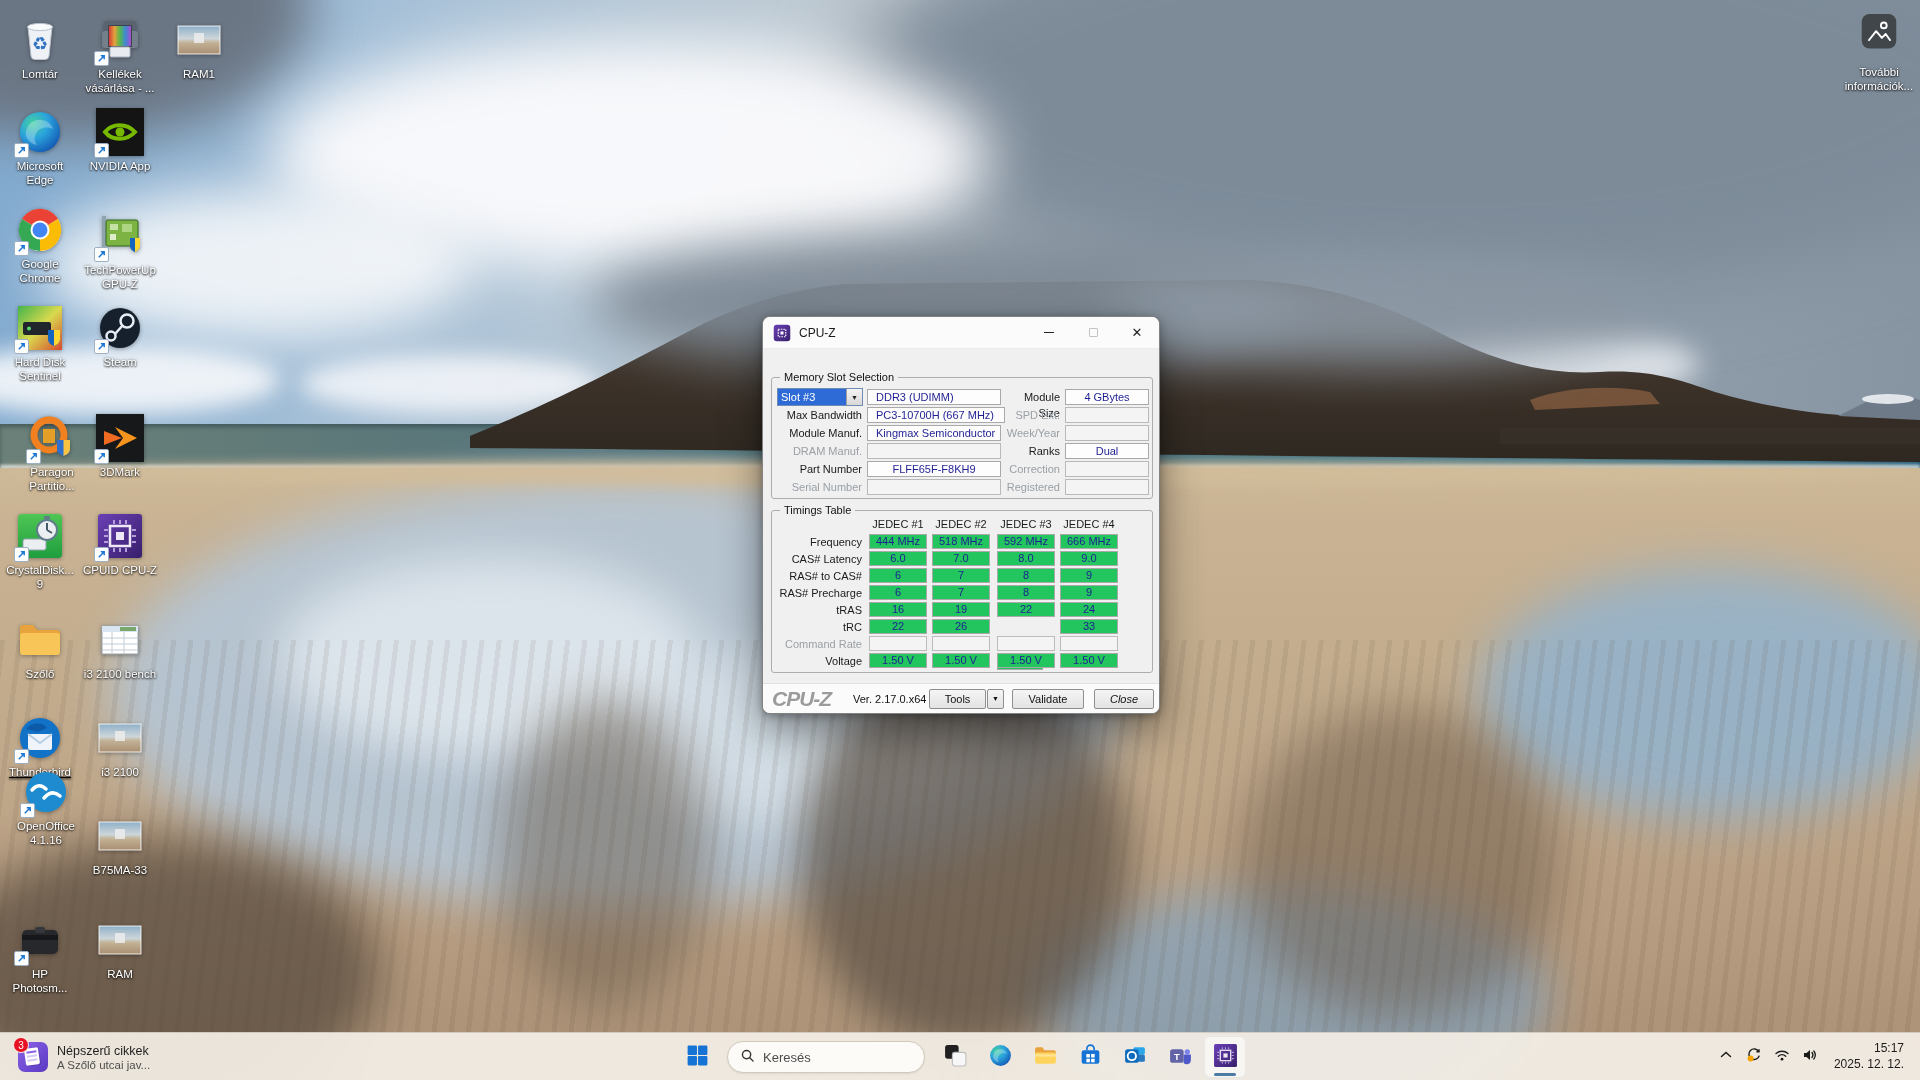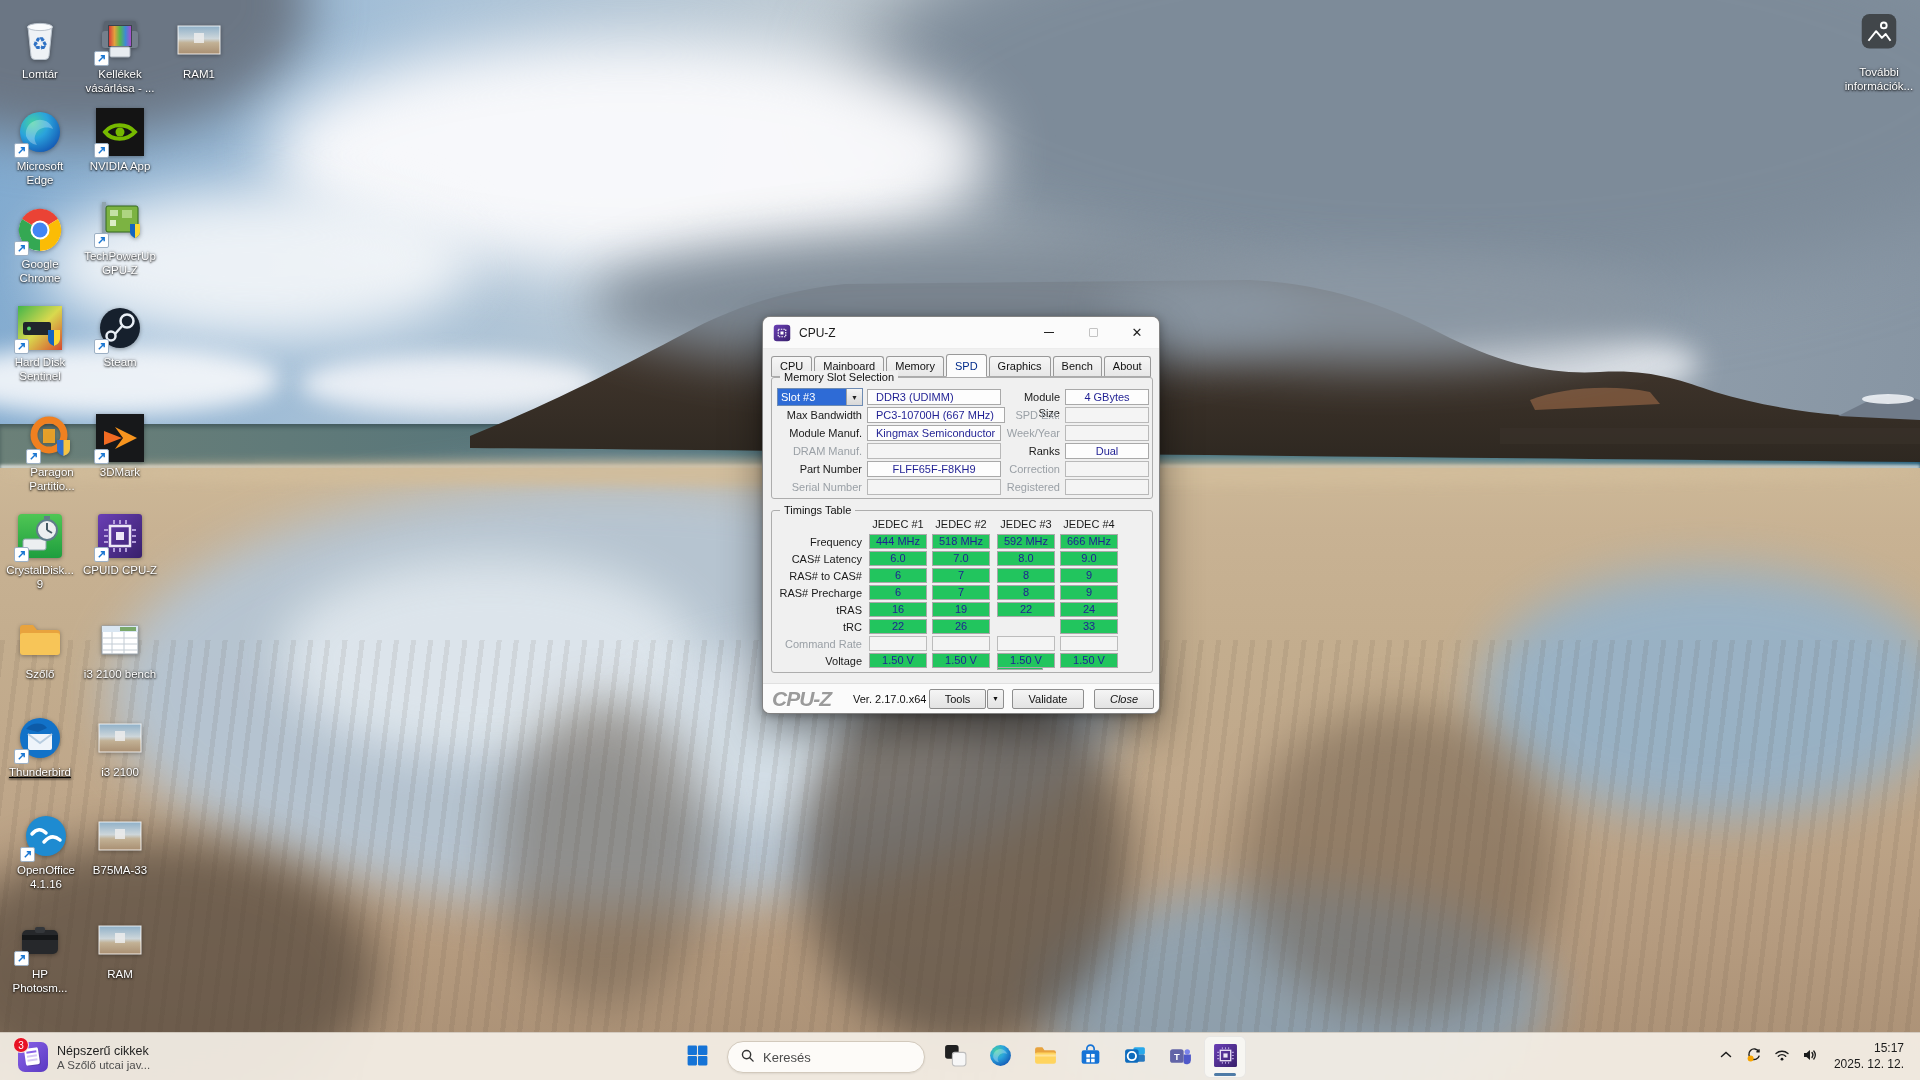--- a/index.html
+++ b/index.html
@@ -262,21 +262,21 @@
               <circle cx="24" cy="24" r="9.5" fill="#fff"></circle>
               <circle cx="24" cy="24" r="7.5" fill="#4285f4"></circle>
             </svg></span><span class="sc">
             <svg viewBox="0 0 10 10">
               <path d="M2 8 L8 2 M4.2 2 H8 V5.8" stroke="#1976d2" stroke-width="1.6" fill="none"></path>
             </svg>
           </span></div>
         <div class="dlabel">Google
 Chrome</div>
       </div>
-      <div class="dicon" style="left: 81px; top: 198px;">
+      <div class="dicon" style="left: 81px; top: 212px;">
         <div class="ibox"><span><svg viewBox="0 0 48 48">
               <rect x="6" y="4" width="4" height="34" fill="#90a4ae"></rect>
               <rect x="10" y="8" width="32" height="26" rx="2" fill="#7cb342" stroke="#33691e"></rect>
               <rect x="14" y="12" width="8" height="6" fill="#c5e1a5"></rect>
               <rect x="26" y="12" width="10" height="8" fill="#aed581"></rect>
               <rect x="14" y="22" width="6" height="6" fill="#dcedc8"></rect>
               <path d="M34 26 h10 v8 c0 4 -5 6 -5 6 s-5 -2 -5 -6 Z" fill="#1565c0"></path>
               <path d="M39 26 h5 v8 c0 4 -5 6 -5 6 Z" fill="#fdd835"></path>
             </svg></span><span class="sc">
             <svg viewBox="0 0 10 10">
@@ -401,21 +401,21 @@
           </span></div>
         <div class="dlabel">Thunderbird</div>
       </div>
       <div class="dicon" style="left: 81px; top: 714px;">
         <div class="ibox"><span><svg viewBox="0 0 48 48">
               <rect x="3" y="10" width="42" height="28" fill="url(#gPhoto)" stroke="rgba(255,255,255,.85)"></rect>
               <rect x="19" y="17" width="10" height="10" fill="#ececec" opacity=".85"></rect>
             </svg></span></div>
         <div class="dlabel">i3 2100</div>
       </div>
-      <div class="dicon" style="left: 1px; top: 812px; padding-left: 12px;">
+      <div class="dicon" style="left: 1px; top: 768px; padding-left: 12px;">
         <div class="ibox"><span><svg viewBox="0 0 48 48">
               <circle cx="24" cy="24" r="20" fill="#1e8bd1"></circle>
               <path d="M10 22 q7 -8 14 -1" fill="none" stroke="#fff" stroke-width="3.5" stroke-linecap="round"></path>
               <path d="M22 30 q8 -9 16 -2" fill="none" stroke="#fff" stroke-width="3.5" stroke-linecap="round"></path>
             </svg></span><span class="sc">
             <svg viewBox="0 0 10 10">
               <path d="M2 8 L8 2 M4.2 2 H8 V5.8" stroke="#1976d2" stroke-width="1.6" fill="none"></path>
             </svg>
           </span></div>
         <div class="dlabel">OpenOffice
@@ -478,29 +478,20 @@
           </div>
         <div class="cz-cb">
             <span class="cz-max-glyph"></span>
           </div>
         <div class="cz-cb">
             <span class="cz-x">✕</span>
           </div>
       </div>
     </div>
 
-    <div class="cz-tabs" id="cz-tabs">
-        <div class="cz-tab">CPU</div>
-        <div class="cz-tab">Mainboard</div>
-        <div class="cz-tab">Memory</div>
-        <div class="cz-tab active">SPD</div>
-        <div class="cz-tab">Graphics</div>
-        <div class="cz-tab">Bench</div>
-        <div class="cz-tab">About</div>
-      </div>
 
     <div class="cz-group" id="cz-g1">
       <span class="cz-gtitle">Memory Slot Selection</span>
       <div class="cz-combo">
         <span class="cz-combo-text">Slot #3</span>
         <span class="cz-combo-btn">▼</span>
       </div>
       <div class="czfield" style="left:95px;top:11px;width:134px;">DDR3 (UDIMM)</div>
       <div id="cz-g1-rows">
           <div class="czlbl" style="left:0;top:29px;width:90px;">Max Bandwidth</div>

